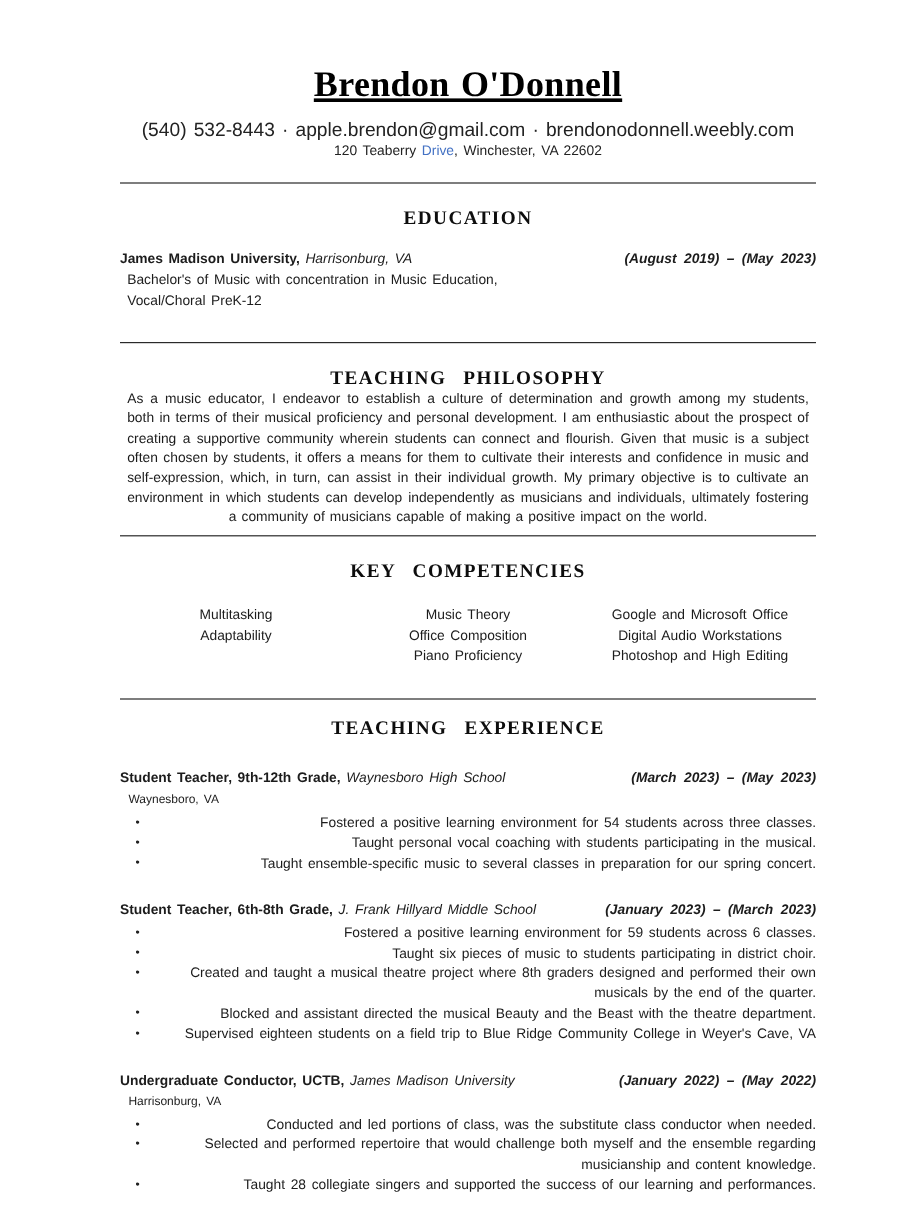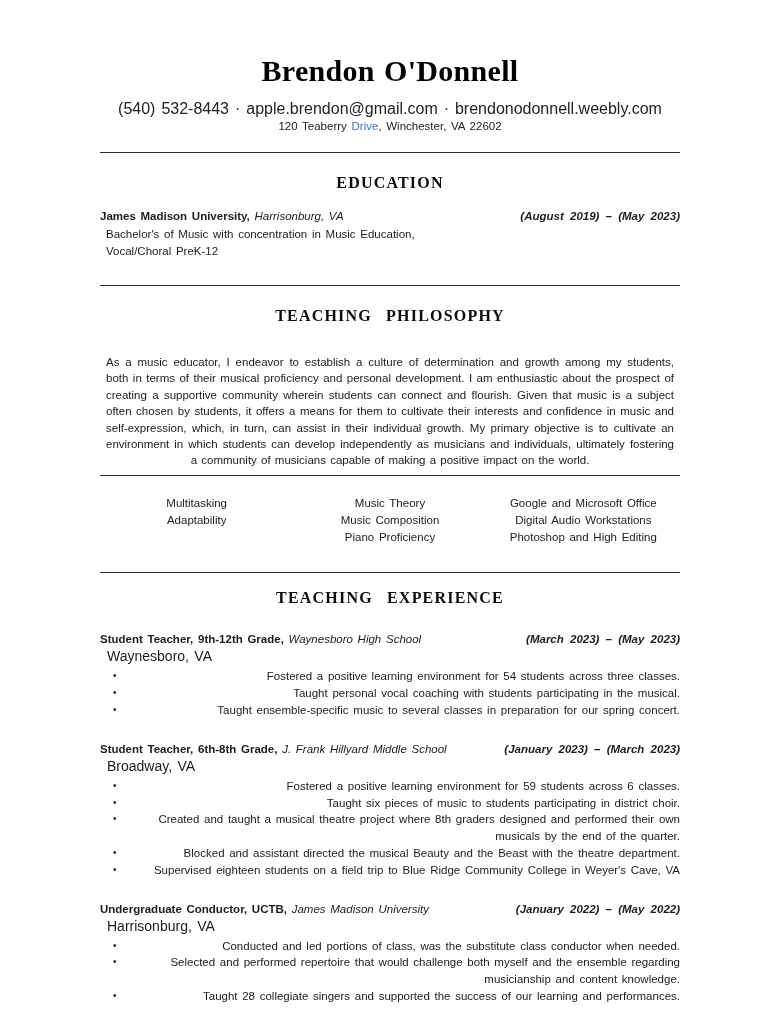--- a/index.html
+++ b/index.html
@@ -16,21 +16,21 @@
     overflow: hidden;
     background: #ffffff;
     word-spacing: 1.5px;
   }
 
   
   .doc-header { text-align: center; }
   .candidate-name {
     font-family: "Liberation Serif", serif;
     font-size: 30px; font-weight: 700; color: #000;
-    letter-spacing: .3px; line-height: 34px;
+    letter-spacing: .3px; line-height: 34px; text-decoration: underline;
   }
   .contact-line { margin-top: 13px; font-size: 16px; line-height: 15px; color: #222; }
   .address-line { margin-top: 3px; font-size: 11.5px; line-height: 15px; color: #222; }
   .link { color: #4472C4; cursor: pointer; }
 
   
   .rule { border: 0; border-top: 1.2px solid #2a2a2a; }
   .rule-1 { margin-top: 18px; }
   .rule-2 { margin-top: 26px; }
   .rule-3 { margin-top: 6px; }
@@ -55,37 +55,37 @@
   .entry-org { font-style: italic; }
   .entry-dates {
     font-weight: 700; font-style: italic; white-space: nowrap;
     word-spacing: 3px; margin-left: 12px;
   }
   .edu-entry { margin-top: 16px; }
   .edu-details { margin-left: 6px; font-size: 11.5px; line-height: 16.5px; margin-top: 2px; }
 
   
   .phil-body {
-    margin-top: 29px; padding: 0 6px;
+    margin-top: 0; padding: 0 6px;
     font-size: 11.5px; line-height: 16.4px;
     text-align: justify; text-align-last: center;
     word-spacing: 1px;
   }
 
   
   .comp-grid {
     margin-top: 19px;
     display: grid; grid-template-columns: repeat(3, 1fr);
     text-align: center; font-size: 11.5px; line-height: 17.2px;
   }
 
   
   .exp-entry-1 { margin-top: 24px; }
   .exp-entry { margin-top: 22px; }
-  .entry-loc { margin: 1px 0 0 7px; font-size: 14px; line-height: 17px; }
+  .entry-loc { margin: 1px 0 0 7px; font-size: 10px; line-height: 17px; }
   ul.bullets { list-style: none; margin: 3px 0 0 13px; }
   ul.bullets li {
     display: flex; gap: 9px;
     font-size: 11.5px; line-height: 16.8px;
   }
   .bullet-glyph { flex: 0 0 auto; font-size: 10px; line-height: 16.8px; color: #222; }
   .bullet-text { flex: 1 1 auto; text-align: right; }
 </style>
 </head>
 <body>
@@ -121,28 +121,29 @@
   <hr class="rule rule-2">
 
   <section>
     <h2 class="section-heading h2-phil">TEACHING PHILOSOPHY</h2>
     <p class="phil-body">As a music educator, I endeavor to establish a culture of determination and growth among my students, both in terms of their musical proficiency and personal development. I am enthusiastic about the prospect of creating a supportive community wherein students can connect and flourish. Given that music is a subject often chosen by students, it offers a means for them to cultivate their interests and confidence in music and self-expression, which, in turn, can assist in their individual growth. My primary objective is to cultivate an environment in which students can develop independently as musicians and individuals, ultimately fostering a community of musicians capable of making a positive impact on the world.</p>
   </section>
 
   <hr class="rule rule-3">
 
   <section>
+    <h2 class="section-heading h2-key">KEY COMPETENCIES</h2>
     <div class="comp-grid">
       <div class="comp-col">
         <div>Multitasking</div>
         <div>Adaptability</div>
       </div>
       <div class="comp-col">
         <div>Music Theory</div>
-        <div>Music Composition</div>
+        <div>Office Composition</div>
         <div>Piano Proficiency</div>
       </div>
       <div class="comp-col">
         <div>Google and Microsoft Office</div>
         <div>Digital Audio Workstations</div>
         <div>Photoshop and High Editing</div>
       </div>
     </div>
   </section>
 
@@ -171,21 +172,20 @@
             <span class="bullet-text">Taught ensemble-specific music to several classes in preparation for our spring concert.</span>
           </li>
       </ul>
     </div>
 
     <div class="exp-entry">
       <div class="entry-header">
         <div><span class="entry-title">Student Teacher, 6th-8th Grade,</span> <span class="entry-org">J. Frank Hillyard Middle School</span></div>
         <div class="entry-dates">(January 2023) – (March 2023)</div>
       </div>
-      <div class="entry-loc">Broadway, VA</div>
       <ul class="bullets">
         <li>
             <span class="bullet-glyph">•</span>
             <span class="bullet-text">Fostered a positive learning environment for 59 students across 6 classes.</span>
           </li>
         <li>
             <span class="bullet-glyph">•</span>
             <span class="bullet-text">Taught six pieces of music to students participating in district choir.</span>
           </li>
         <li>

